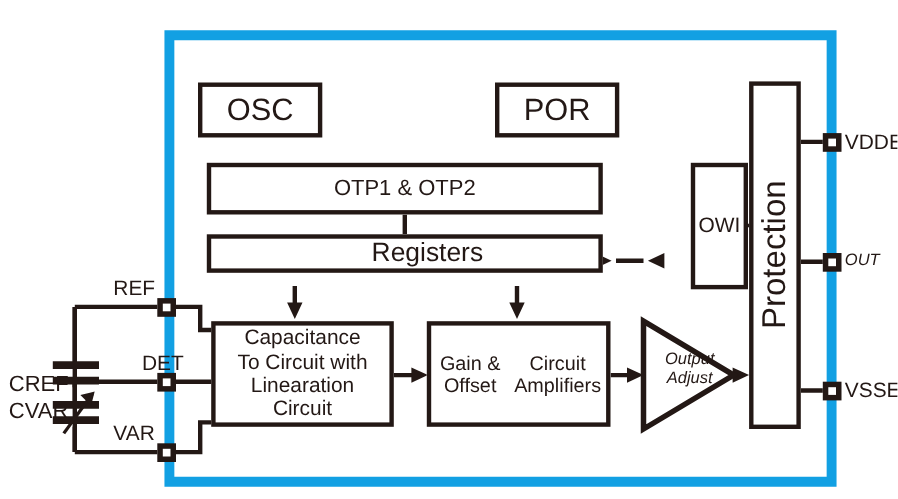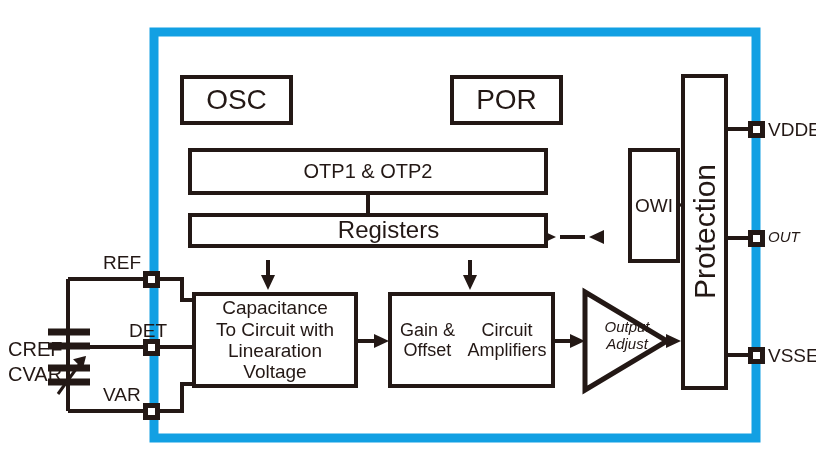--- a/index.html
+++ b/index.html
@@ -123,21 +123,21 @@
   </div>
 
   <div class="blk" style="left:681px;top:74px;width:47px;height:316px;font-size:30px;">
     <span class="rot">Protection</span>
   </div>
 
   <div class="blk" style="left:192px;top:292px;width:166px;height:96px;font-size:19px;flex-direction:column;">
     <span>Capacitance</span>
     <span>To Circuit with</span>
     <span>Linearation</span>
-    <span>Voltage</span>
+    <span>Circuit</span>
   </div>
 
   <div class="blk" style="left:388px;top:292px;width:167px;height:96px;font-size:18px;">
     <span>Gain &amp; Offset</span>
     <span>Circuit Amplifiers</span>
   </div>
 
   <div style="position:absolute;left:589px;top:318px;width:76px;text-align:center;
               font-size:15px;color:#231815;line-height:1.15;font-style:italic;">
     <div>Output</div>

